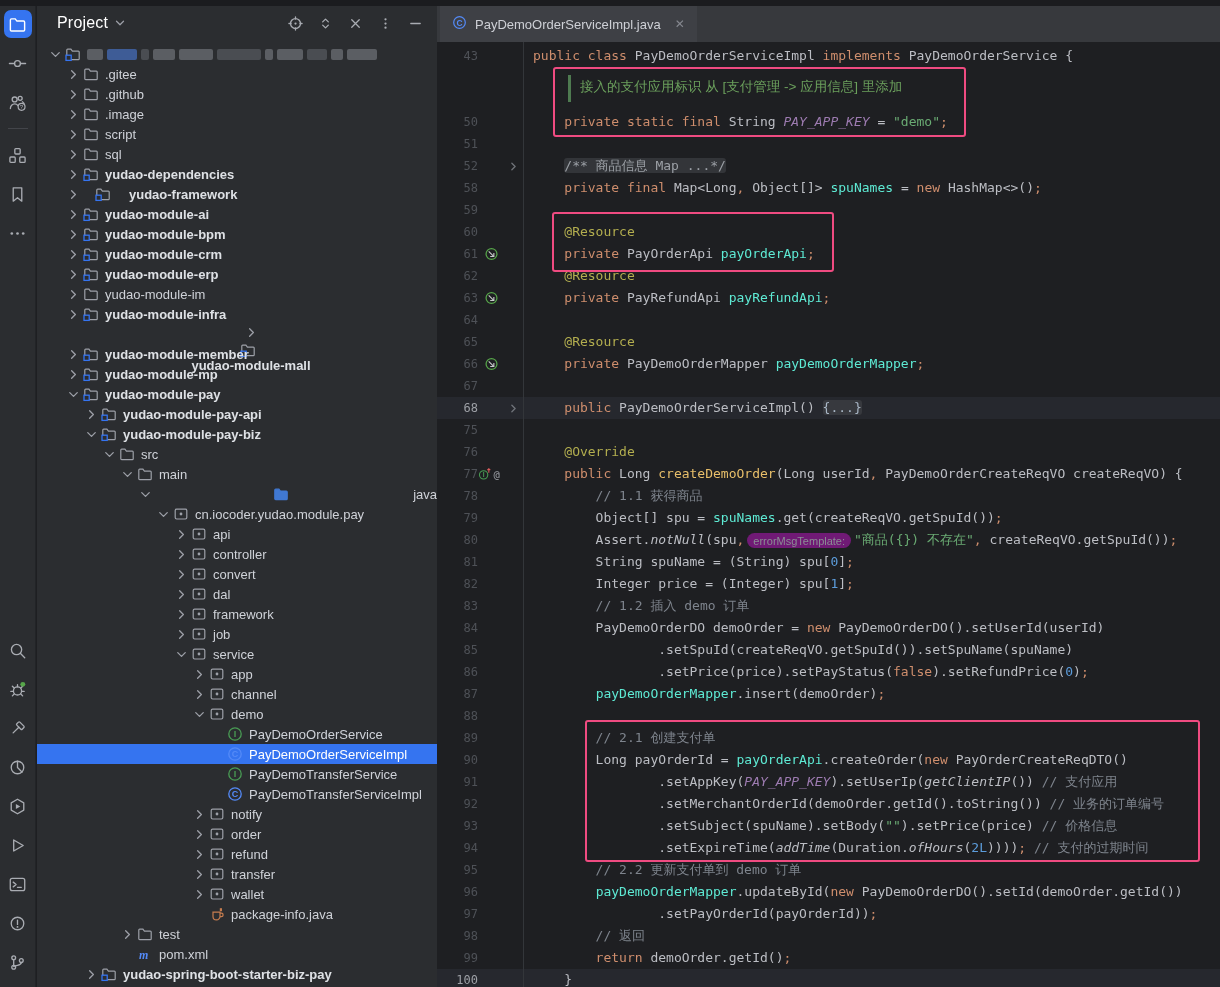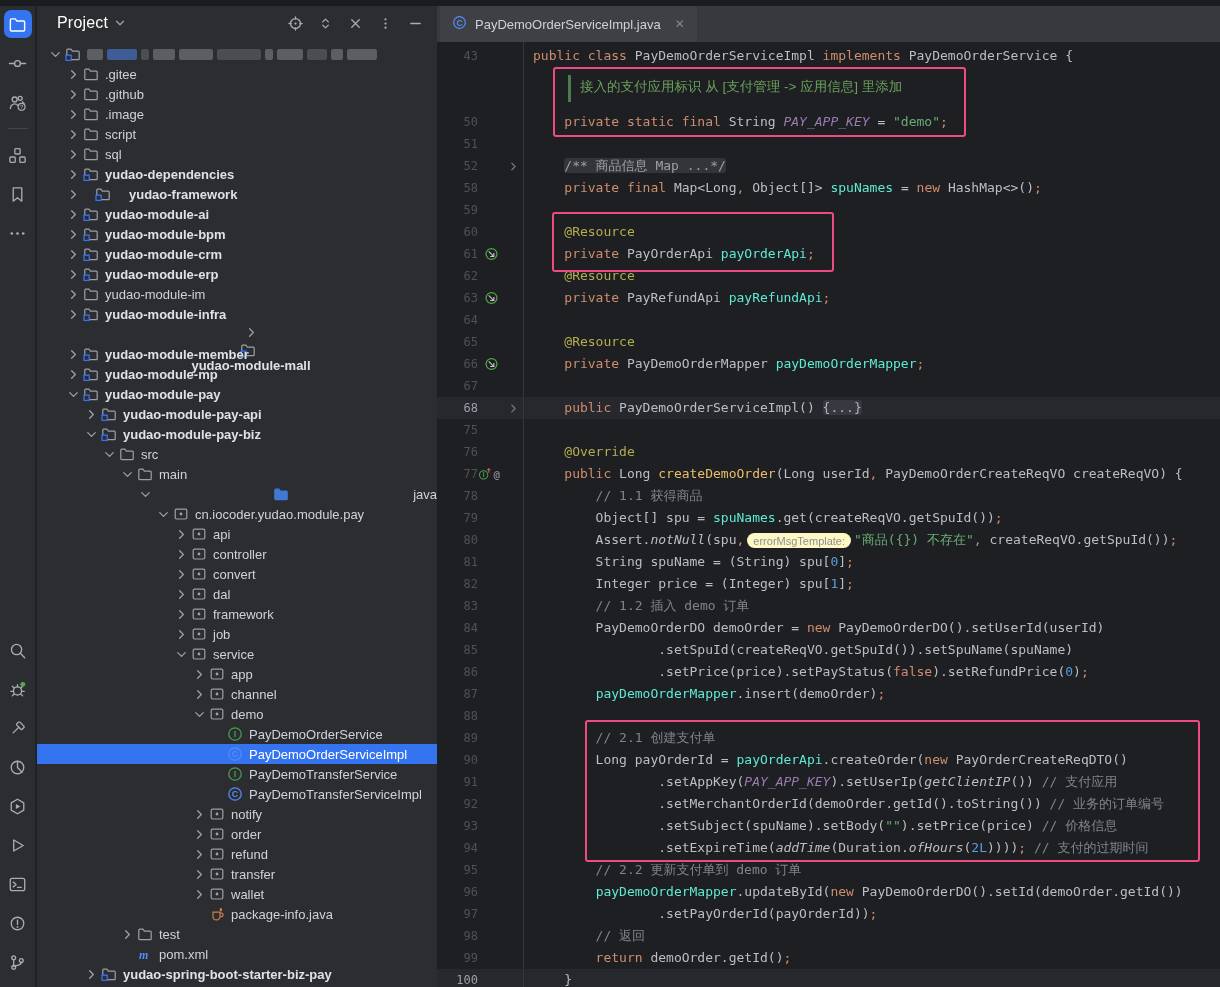--- a/index.html
+++ b/index.html
@@ -64,21 +64,21 @@
   .ct .mth{color:#E8BF6A}
   .ct .mi{color:#BCBEC4;font-style:italic}
   .ct .ann{color:#B3AE4F}
   .ct .str{color:#6AAB73}
   .ct .cmt{color:#7E848D}
   .ct .num{color:#5C9CDB}
   .ct .sem{color:#CF8E6D}
   .ct .foldb{background:#37393E;border-radius:3px;color:#A9B7C6}
   .ct .foldc{background:#333539;border-radius:3px;color:#9CA0A6}
   .ct .inlay{font-family:"Liberation Sans","DejaVu Sans",sans-serif;font-size:11px;color:#8B8E95;
-             background:#fef9c3;border-radius:8px;padding:1.5px 6px;margin:0 3px}
+             background:#701a75;border-radius:8px;padding:1.5px 6px;margin:0 3px}
   .docbar{position:absolute;left:131px;top:8px;width:3px;height:27px;background:#4E7A50}
   .doctext{position:absolute;left:143px;top:11px;font-size:13.5px;color:#6BA05C}
   .abox{position:absolute;border:2.5px solid #EF4B81;border-radius:3px;z-index:3;pointer-events:none}
 </style>
 </head>
 <body>
 
 <div id="app">
   <div class="topstrip"></div>
 

